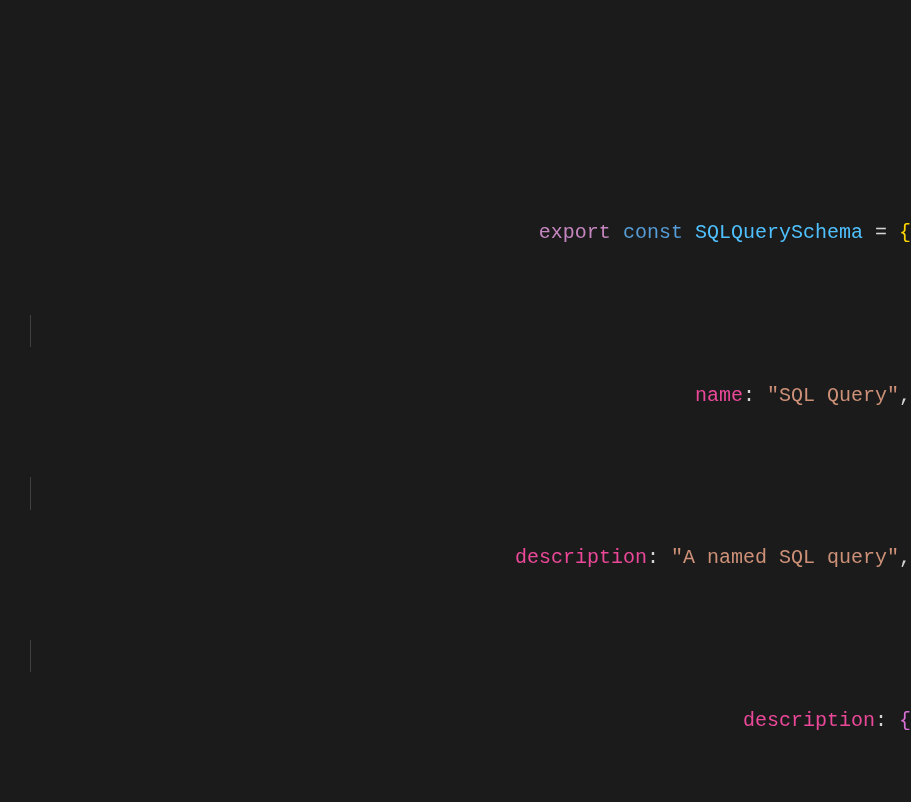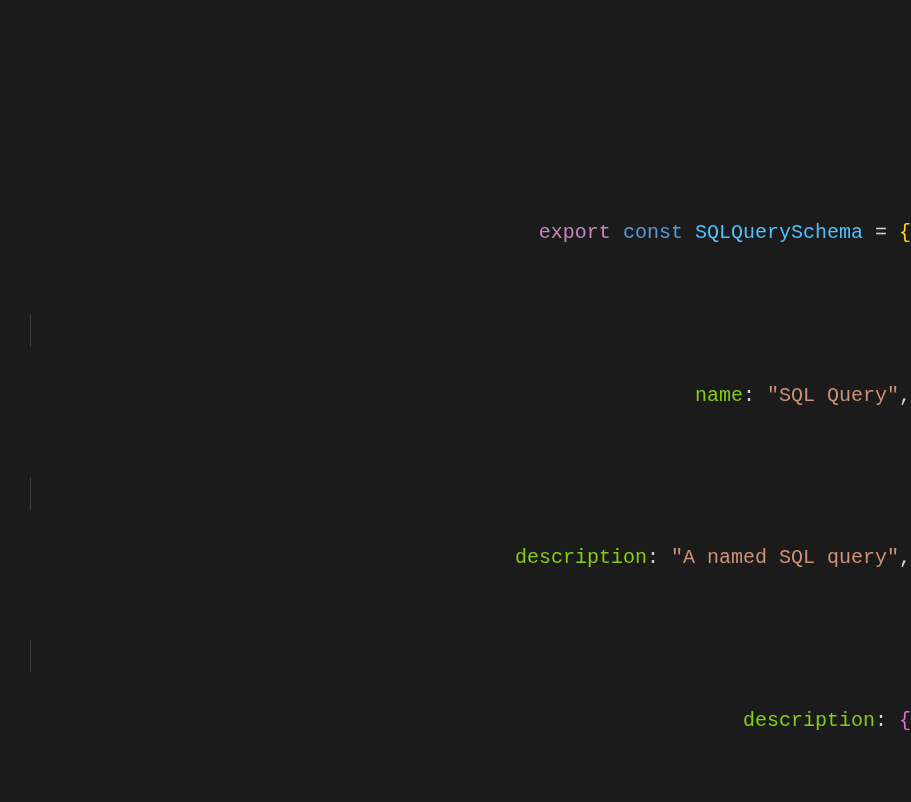--- a/index.html
+++ b/index.html
@@ -41,21 +41,21 @@
     position: absolute;
     top: 0;
     bottom: 0;
     width: 1px;
     background: #404040;
   }
   
   .tok-keyword  { color: #c586c0; } 
   .tok-const    { color: #569cd6; } 
   .tok-varname  { color: #4fc1ff; } 
-  .tok-prop     { color: #84cc16; } 
+  .tok-prop     { color: #ec4899; } 
   .tok-string   { color: #ce9178; } 
   .tok-punc     { color: #d4d4d4; }
   .tok-brace-y  { color: #ffd700; } 
   .tok-brace-p  { color: #da70d6; } 
 </style>
 </head>
 <body>
 
 <div class="editor">
 

